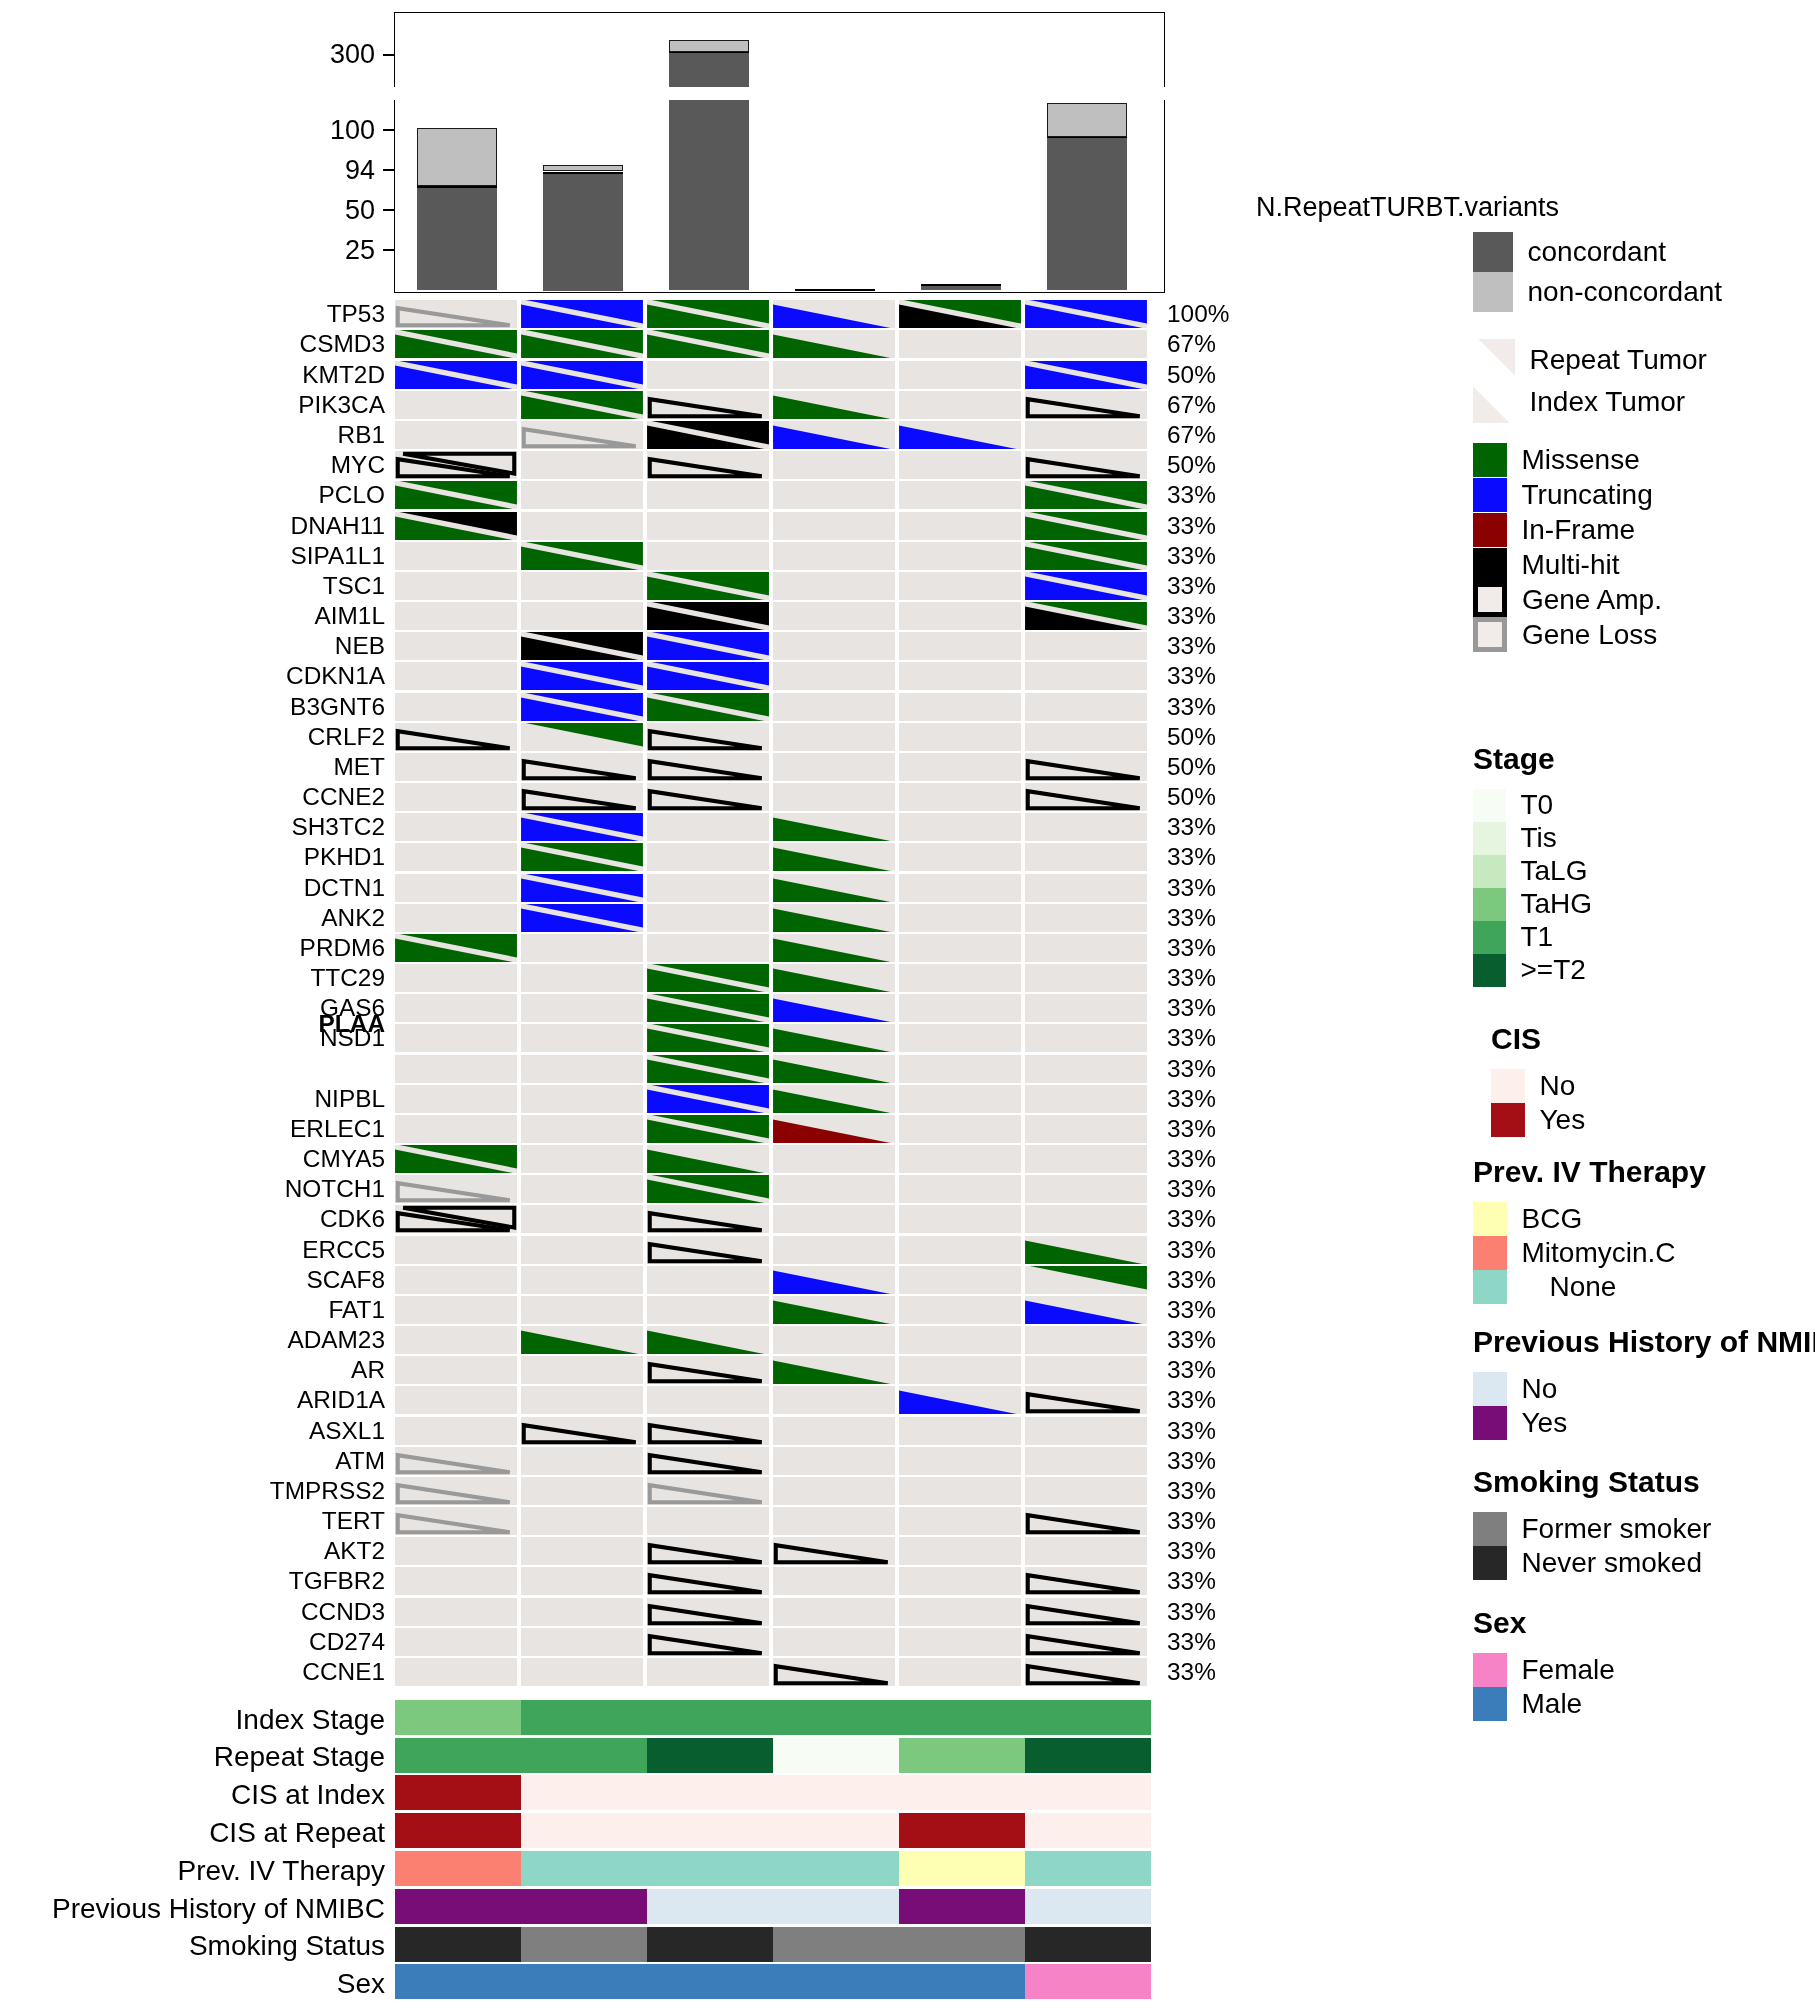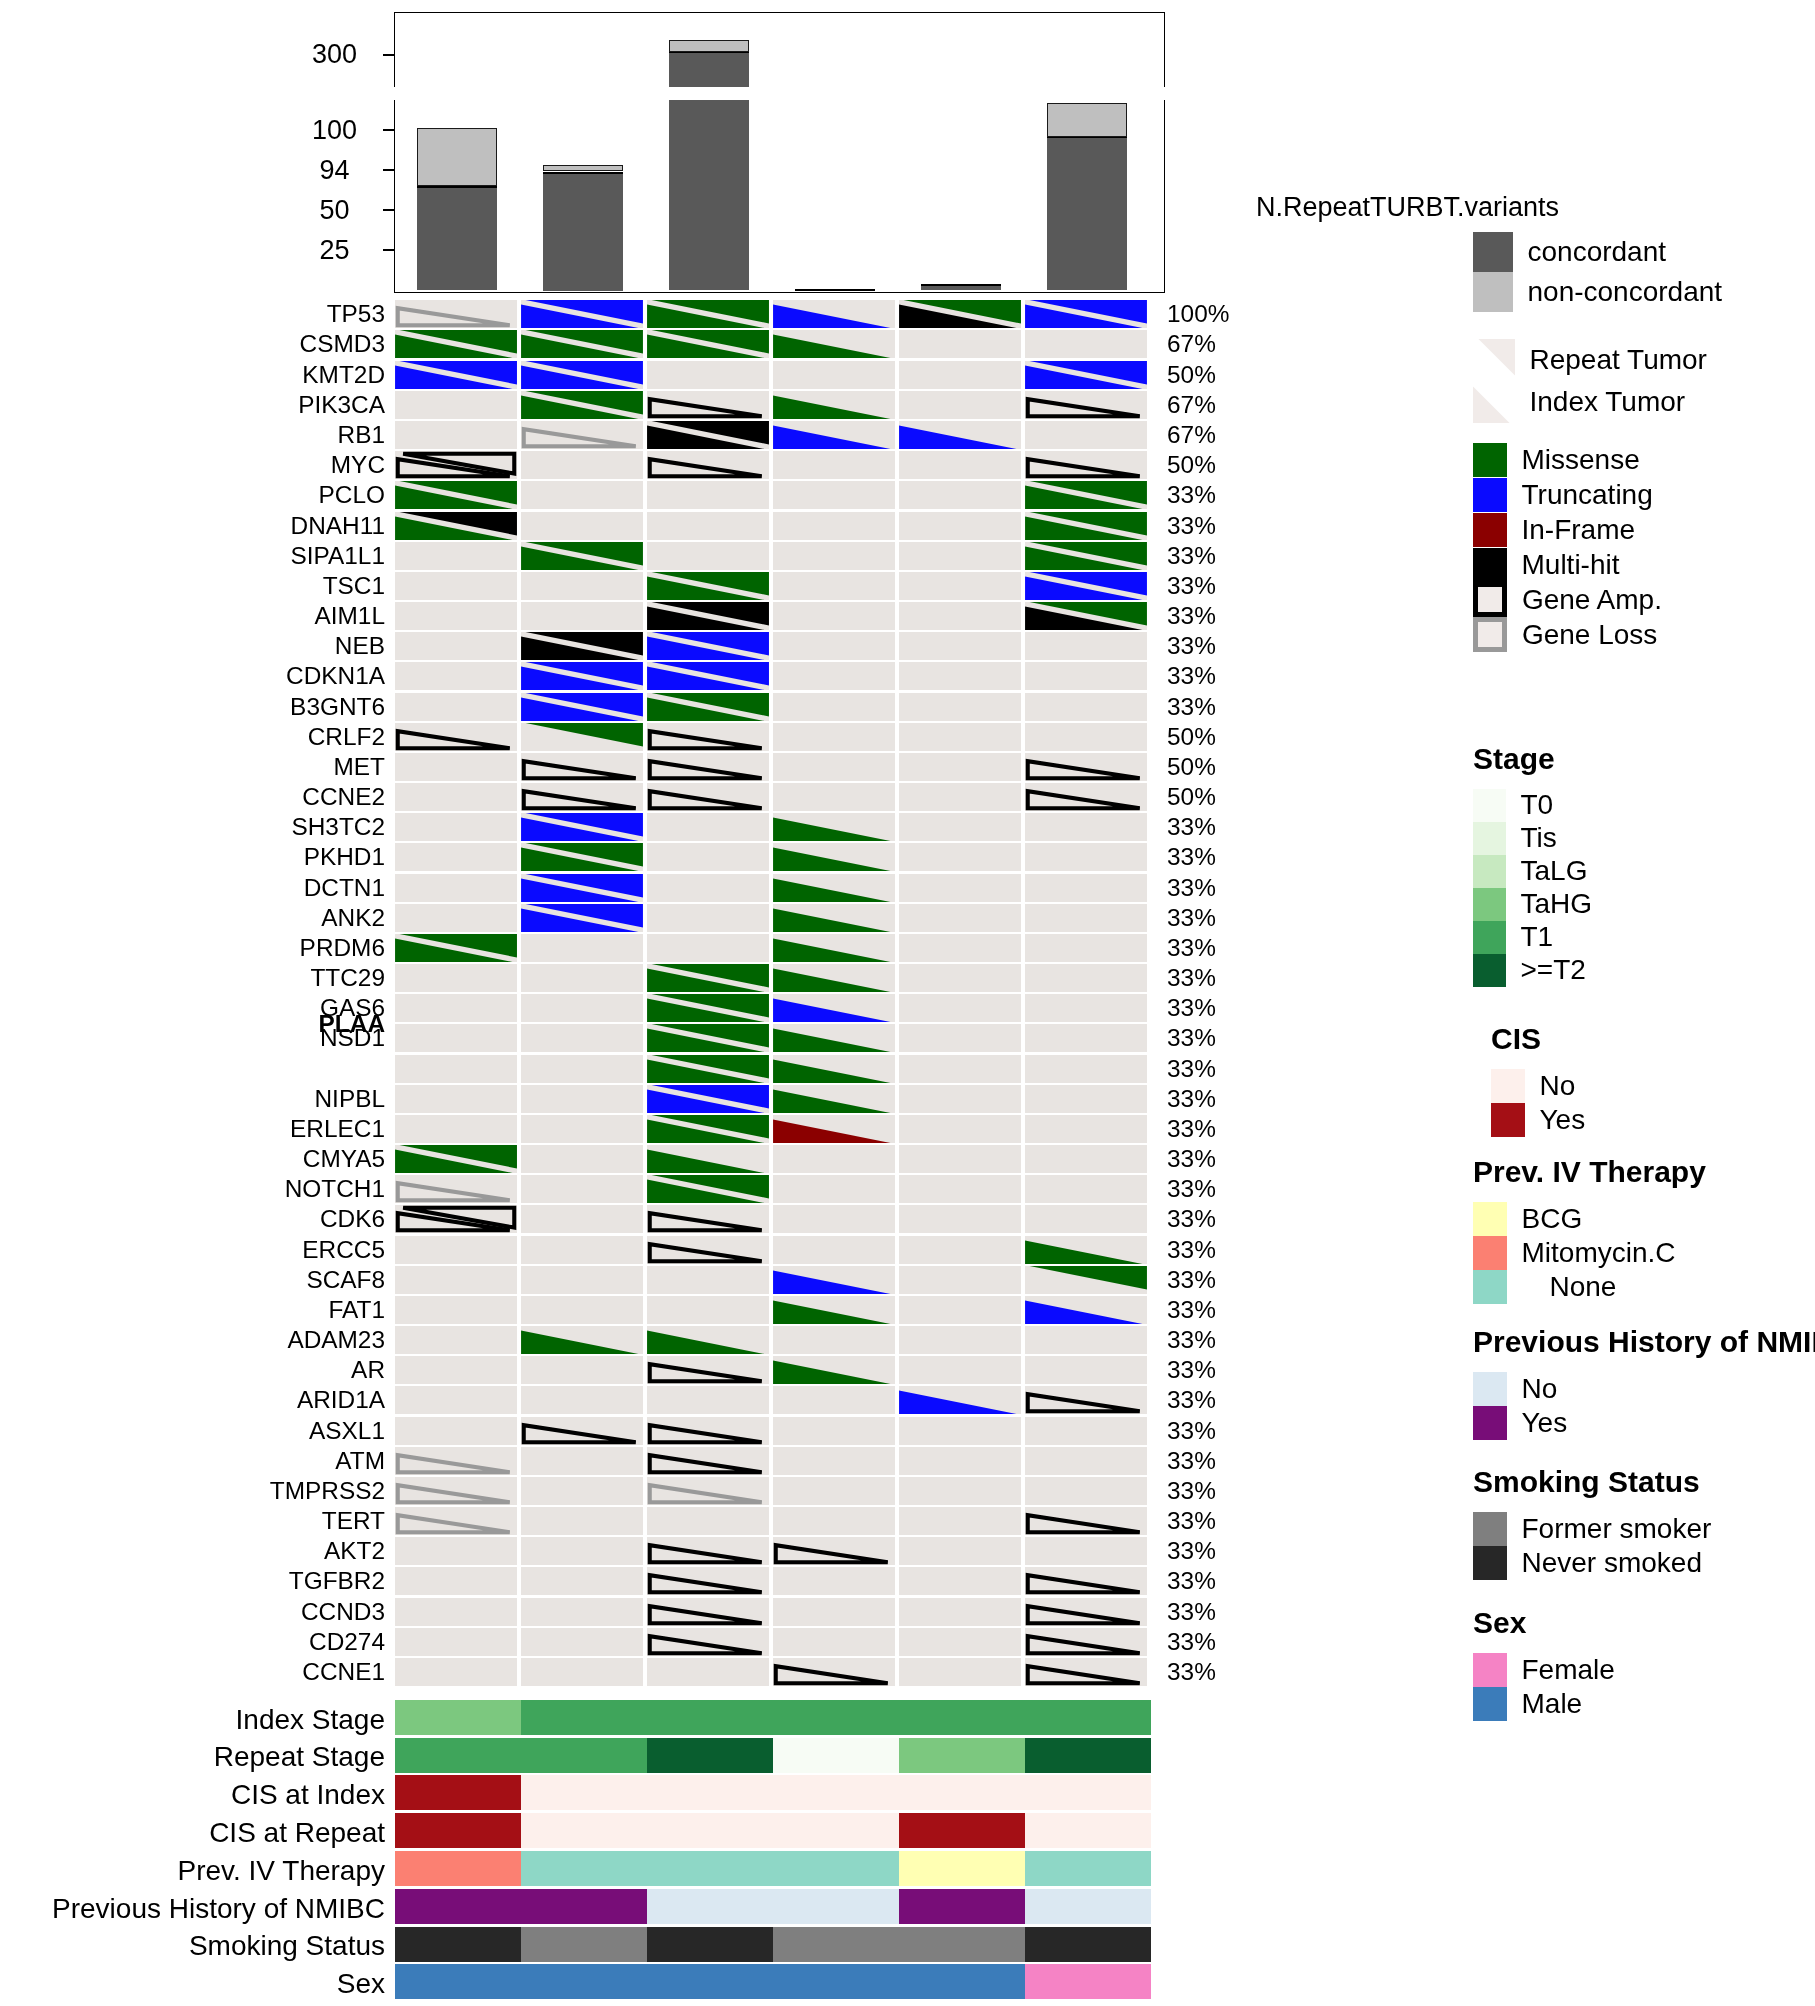--- a/index.html
+++ b/index.html
@@ -4,21 +4,21 @@
 <style>
   html,body{margin:0;padding:0;background:#fff;}
   body{font-family:"Liberation Sans", sans-serif; color:#000;}
   #fig{position:relative;width:1816px;height:2006px;background:#fff;overflow:hidden;}
   .abs{position:absolute;}
   .gene-label{position:absolute;left:0;width:385px;text-align:right;font-size:24.4px;line-height:28px;white-space:nowrap;}
   .pct-label{position:absolute;left:1167px;font-size:24.4px;line-height:28px;}
   .cell{position:absolute;background:#e8e4e1;}
   .cell svg{position:absolute;left:0;top:0;}
   .ann-label{position:absolute;left:0;width:385px;text-align:right;font-size:28px;white-space:nowrap;}
-  .axis-lab{position:absolute;width:81px;text-align:center;font-size:27px;}
+  .axis-lab{position:absolute;width:81px;text-align:right;font-size:27px;}
   .tickmark{position:absolute;background:#000;}
   .leg-item{display:flex;align-items:center;margin:0;}
   .leg-text{font-size:28px;margin-left:14.5px;white-space:nowrap;}
   .leg-head{font-size:30px;font-weight:bold;margin:0 0 12.7px 0;white-space:nowrap;}
   .chart-title{position:absolute;left:1256px;top:192px;font-size:27px;white-space:nowrap;}
 </style>
 </head>
 <body>
 
 <div id="fig">

